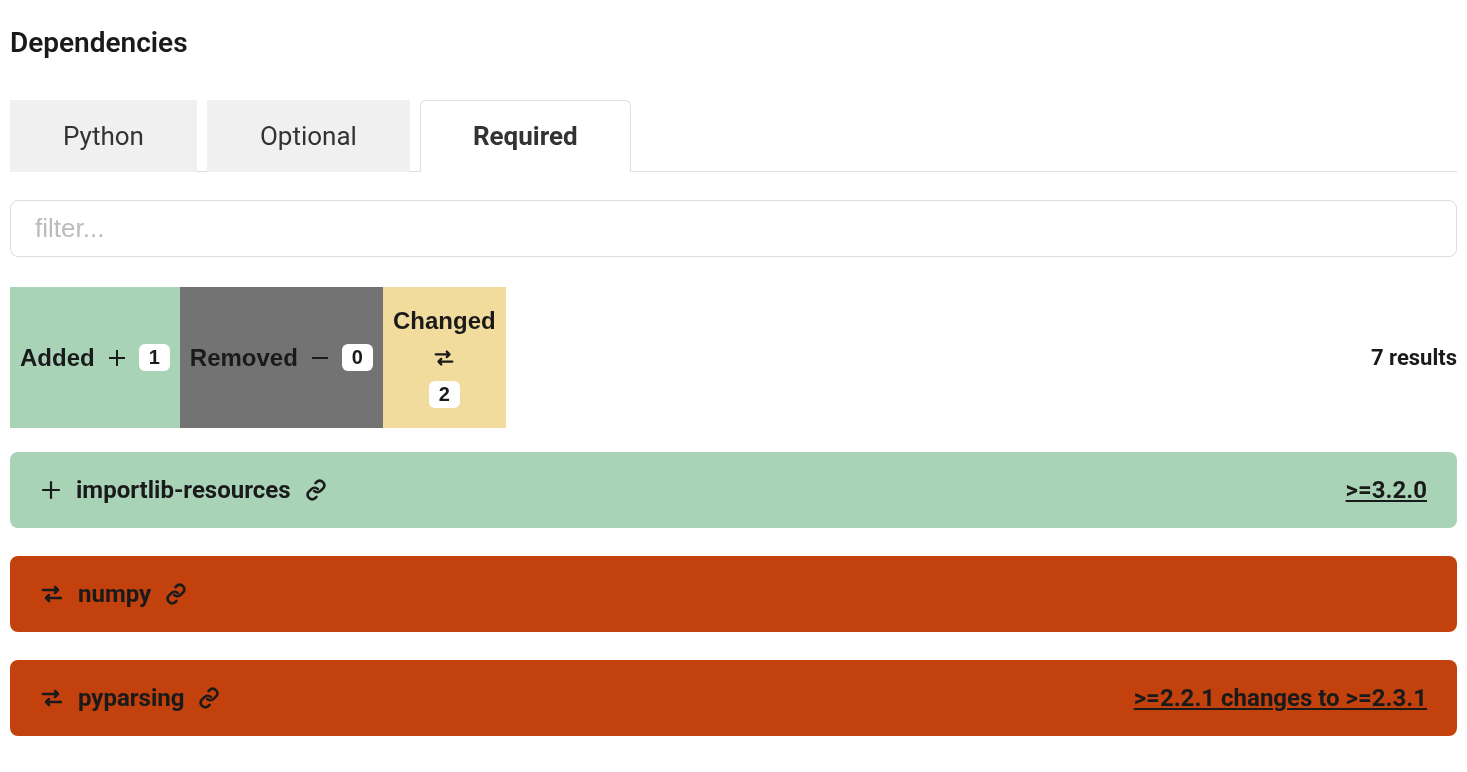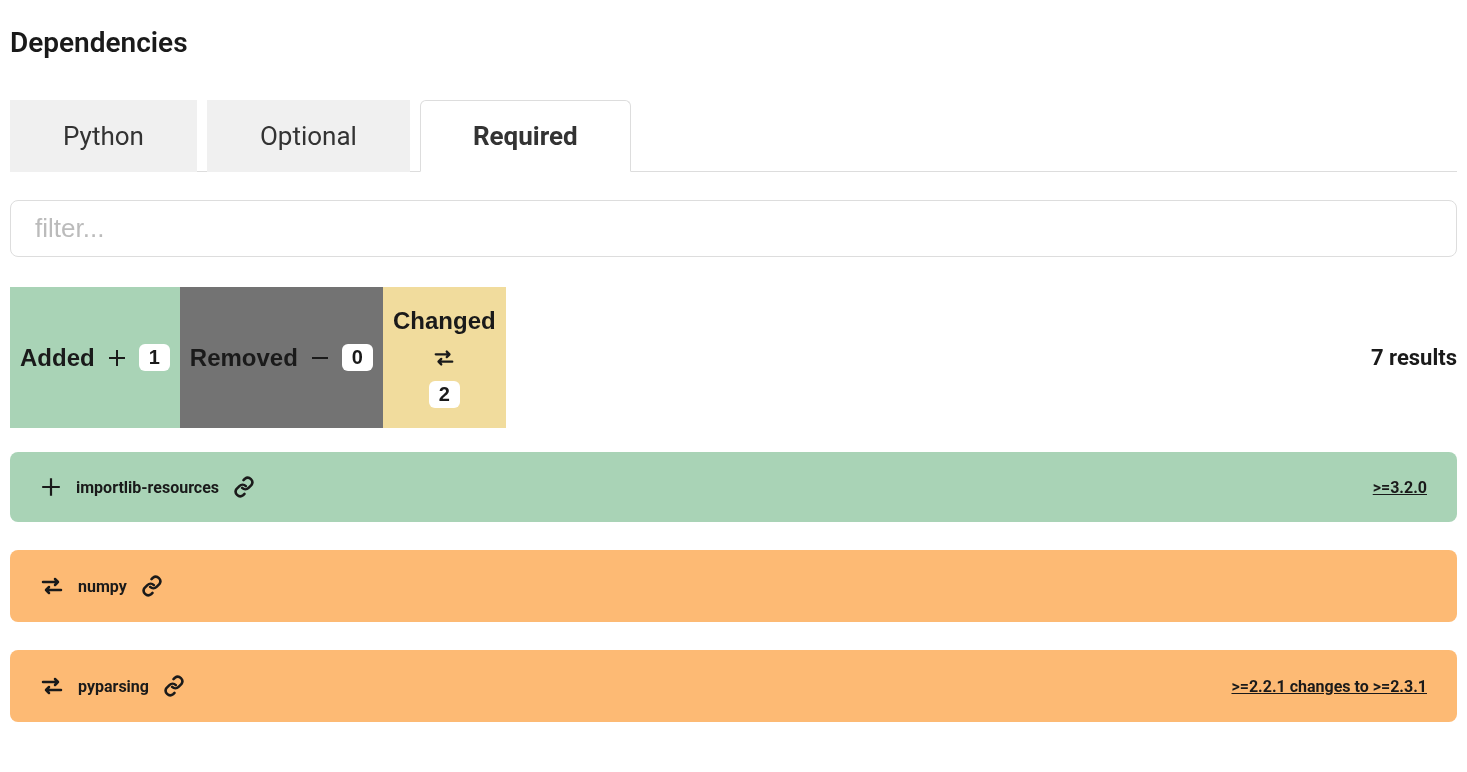--- a/index.html
+++ b/index.html
@@ -90,25 +90,25 @@
   display: flex;
   flex-direction: column;
   gap: 28px;
 }
 .dep-row {
   display: flex;
   justify-content: space-between;
   align-items: center;
   padding: 24px 30px;
   border-radius: 8px;
-  font-size: 16px;
+  font-size: 24px;
   font-weight: 700;
 }
 .dep-row.added { background: #a9d3b6; }
-.dep-row.changed { background: #fdba74; }
+.dep-row.changed { background: #c2410c; }
 .dep-left {
   display: flex;
   align-items: center;
   gap: 14px;
 }
 .dep-version {
   font-weight: 700;
   text-decoration: underline;
 }
 .icon {

